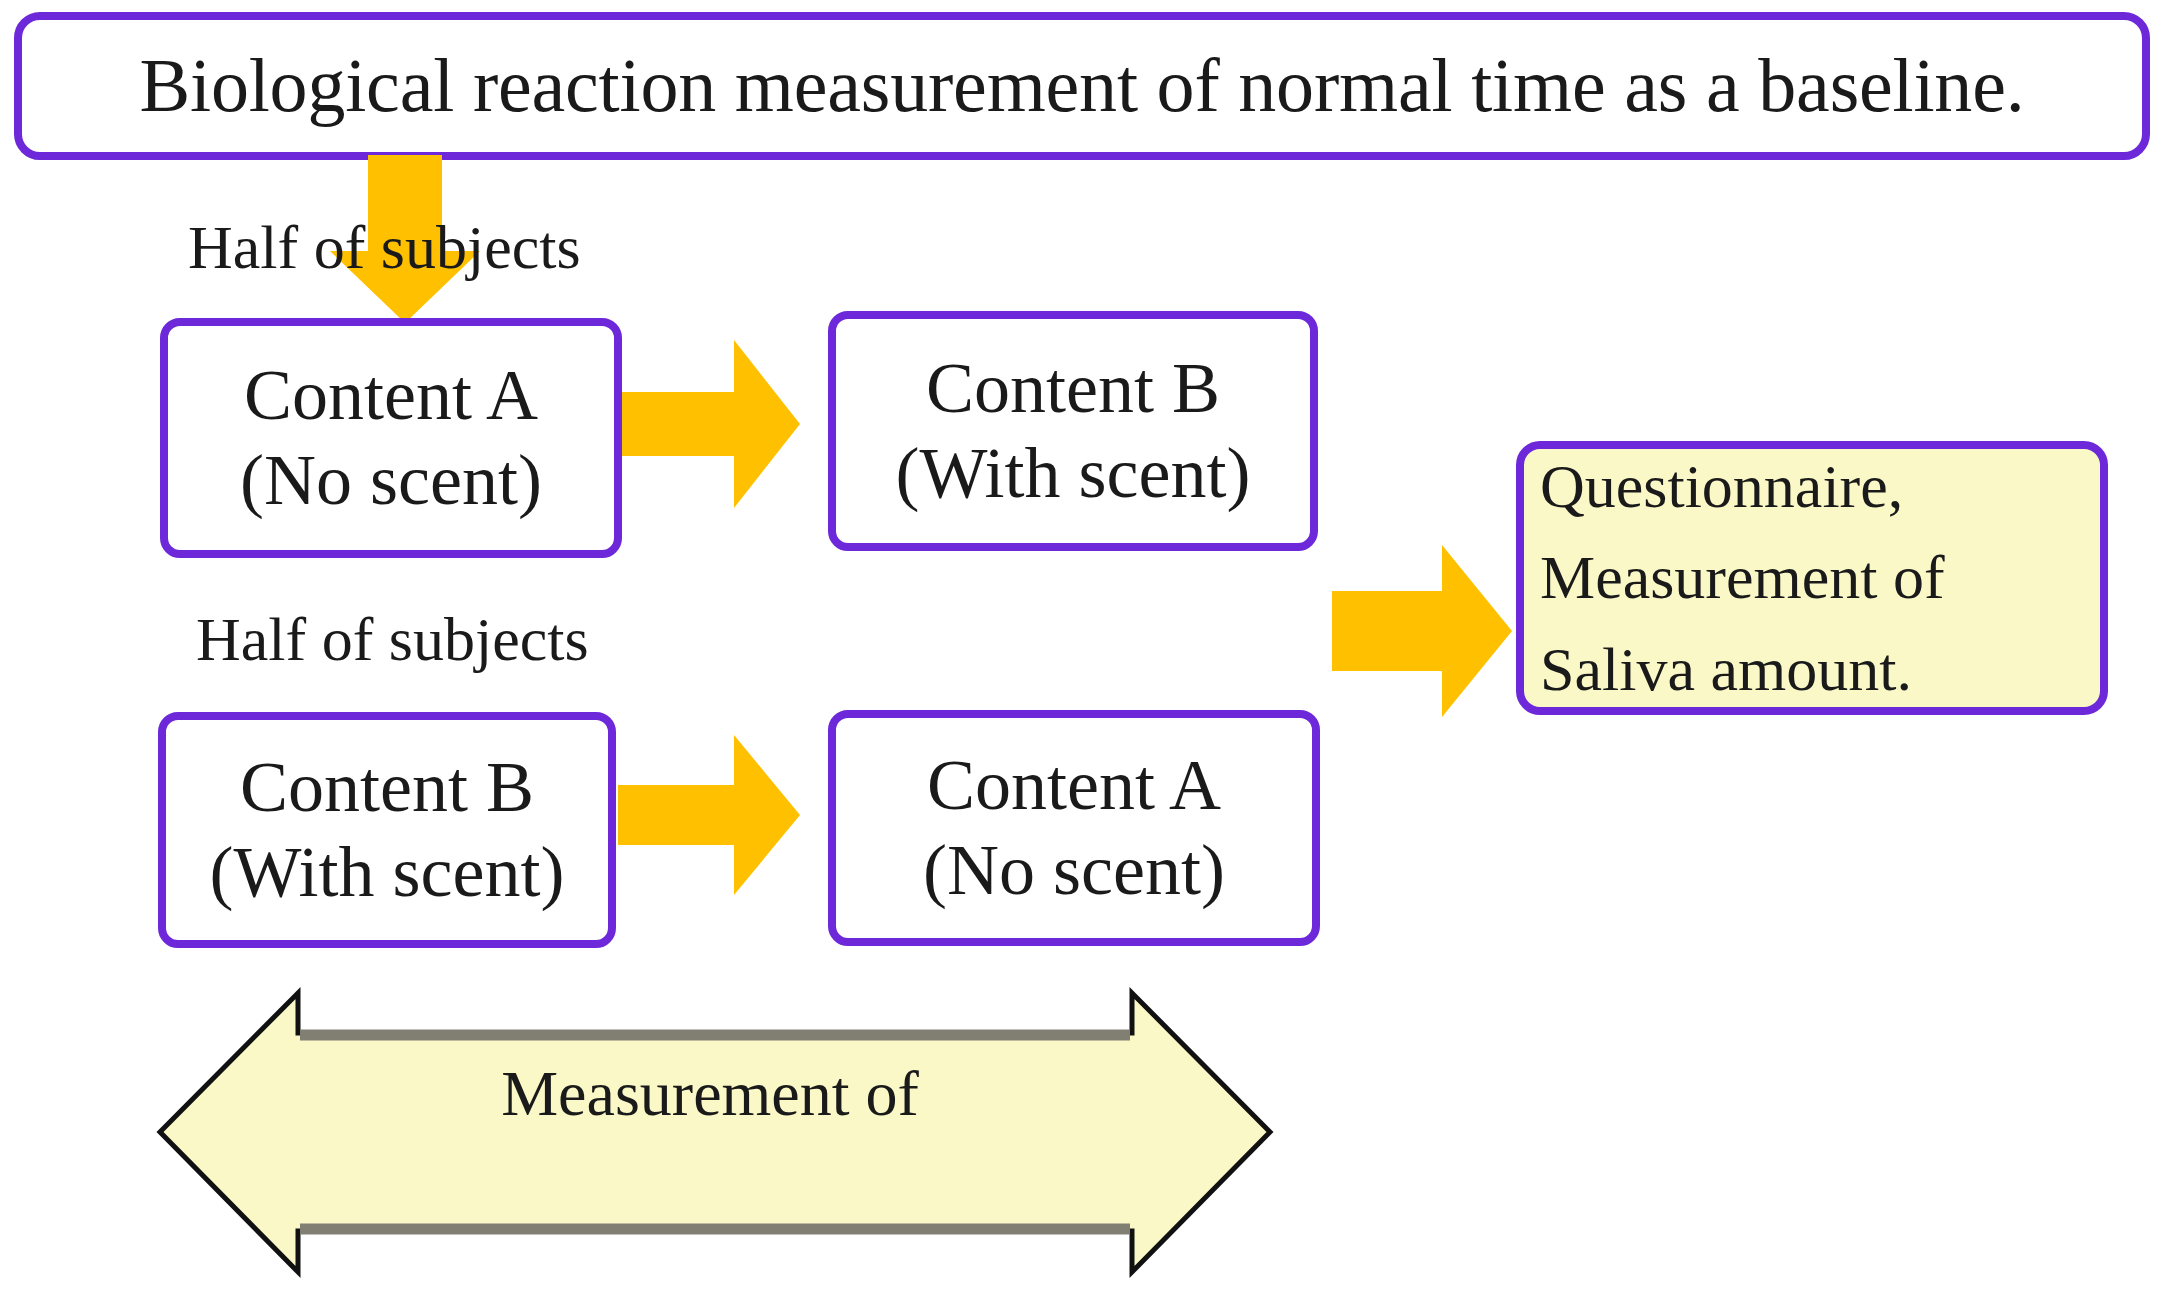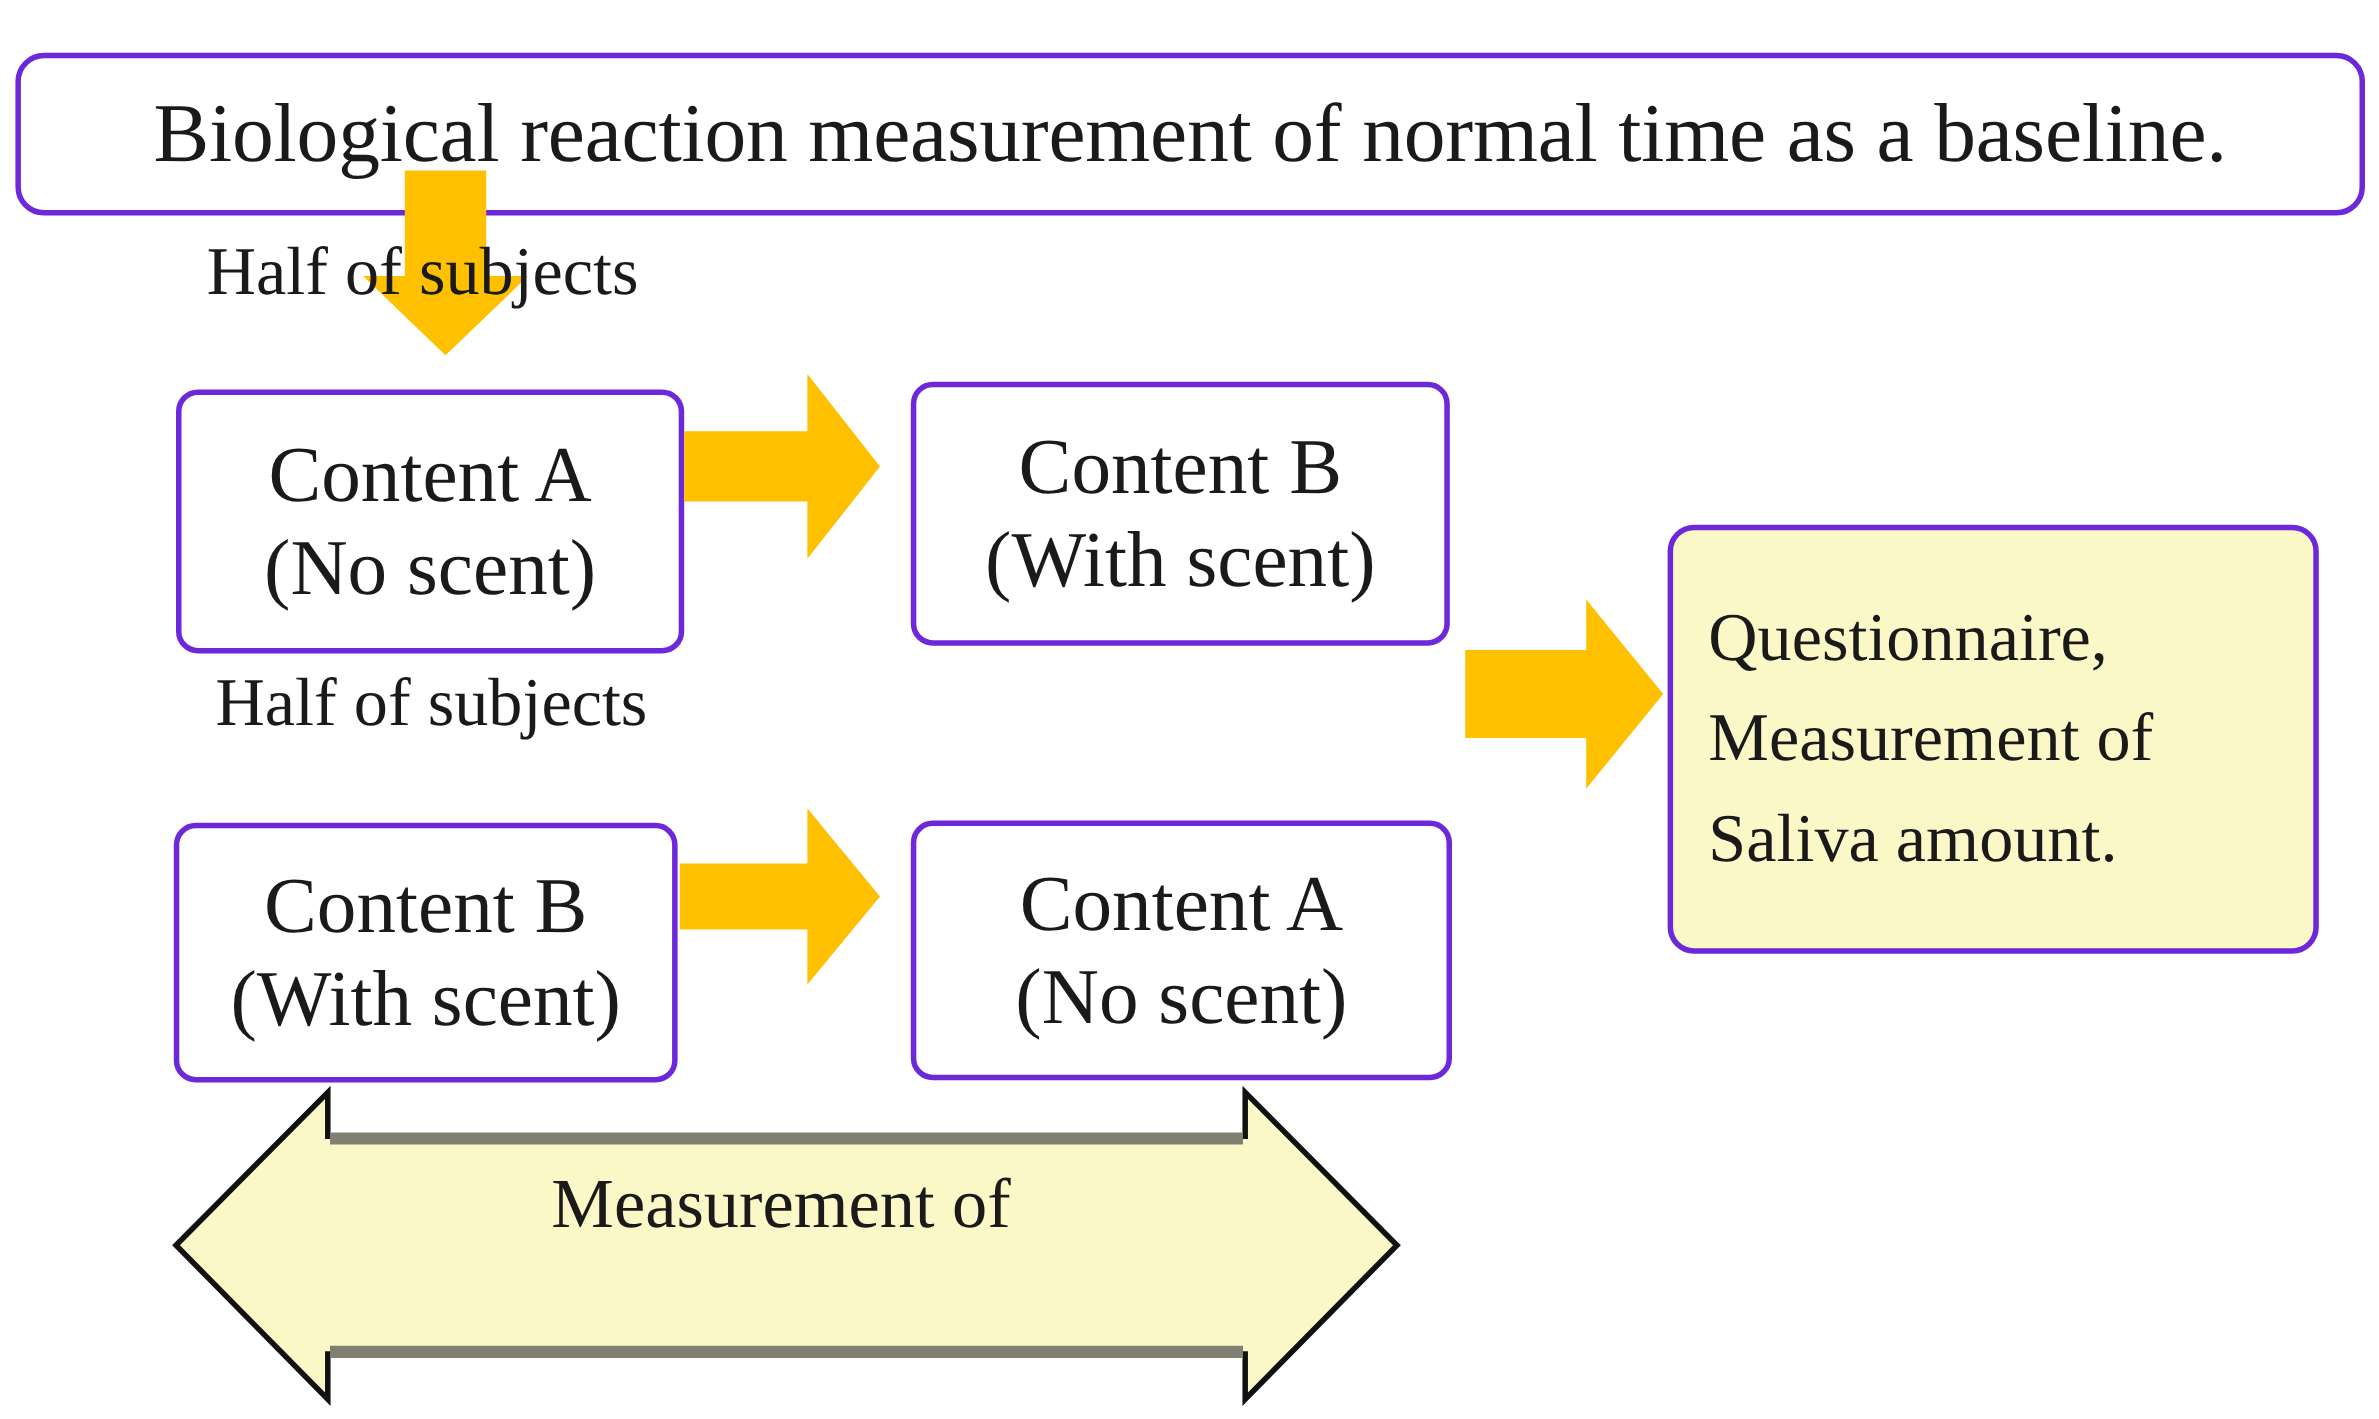--- a/index.html
+++ b/index.html
@@ -12,30 +12,29 @@
     width: 2163px;
     height: 1290px;
     background: #ffffff;
     overflow: hidden;
     font-family: "Liberation Serif", "DejaVu Serif", serif;
     color: #1a1a1a;
   }
   .box {
     position: absolute;
     box-sizing: border-box;
-    border: 5px solid #6d28d9;
+    border: 8px solid #6d28d9;
     background: #ffffff;
     display: flex;
     flex-direction: column;
     align-items: center;
     justify-content: center;
     text-align: center;
     line-height: 1.18;
     white-space: nowrap;
-    margin-top: 36px;
   }
   .box .ln { display: block; }
 
   
   #top-box {
     left: 14px;
     top: 12px;
     width: 2136px;
     height: 148px;
     border-radius: 26px;
@@ -51,27 +50,27 @@
   #row1-left  { left: 160px; top: 318px; width: 462px; height: 240px; }
   #row1-right { left: 828px; top: 311px; width: 490px; height: 240px; }
   #row2-left  { left: 158px; top: 712px; width: 458px; height: 236px; }
   #row2-right { left: 828px; top: 710px; width: 492px; height: 236px; }
 
   
   #questionnaire-box {
     left: 1516px;
     top: 441px;
     width: 592px;
-    height: 390px;
+    height: 274px;
     border-radius: 24px;
     background: #FBF8C8;
     align-items: flex-start;
     justify-content: center;
     text-align: left;
-    padding-left: 32px;
+    padding-left: 16px;
     font-size: 62px;
   }
   #questionnaire-box .ln { margin: 9px 0; }
 
   
   .label {
     position: absolute;
     font-size: 62px;
     white-space: nowrap;
     line-height: 1;

